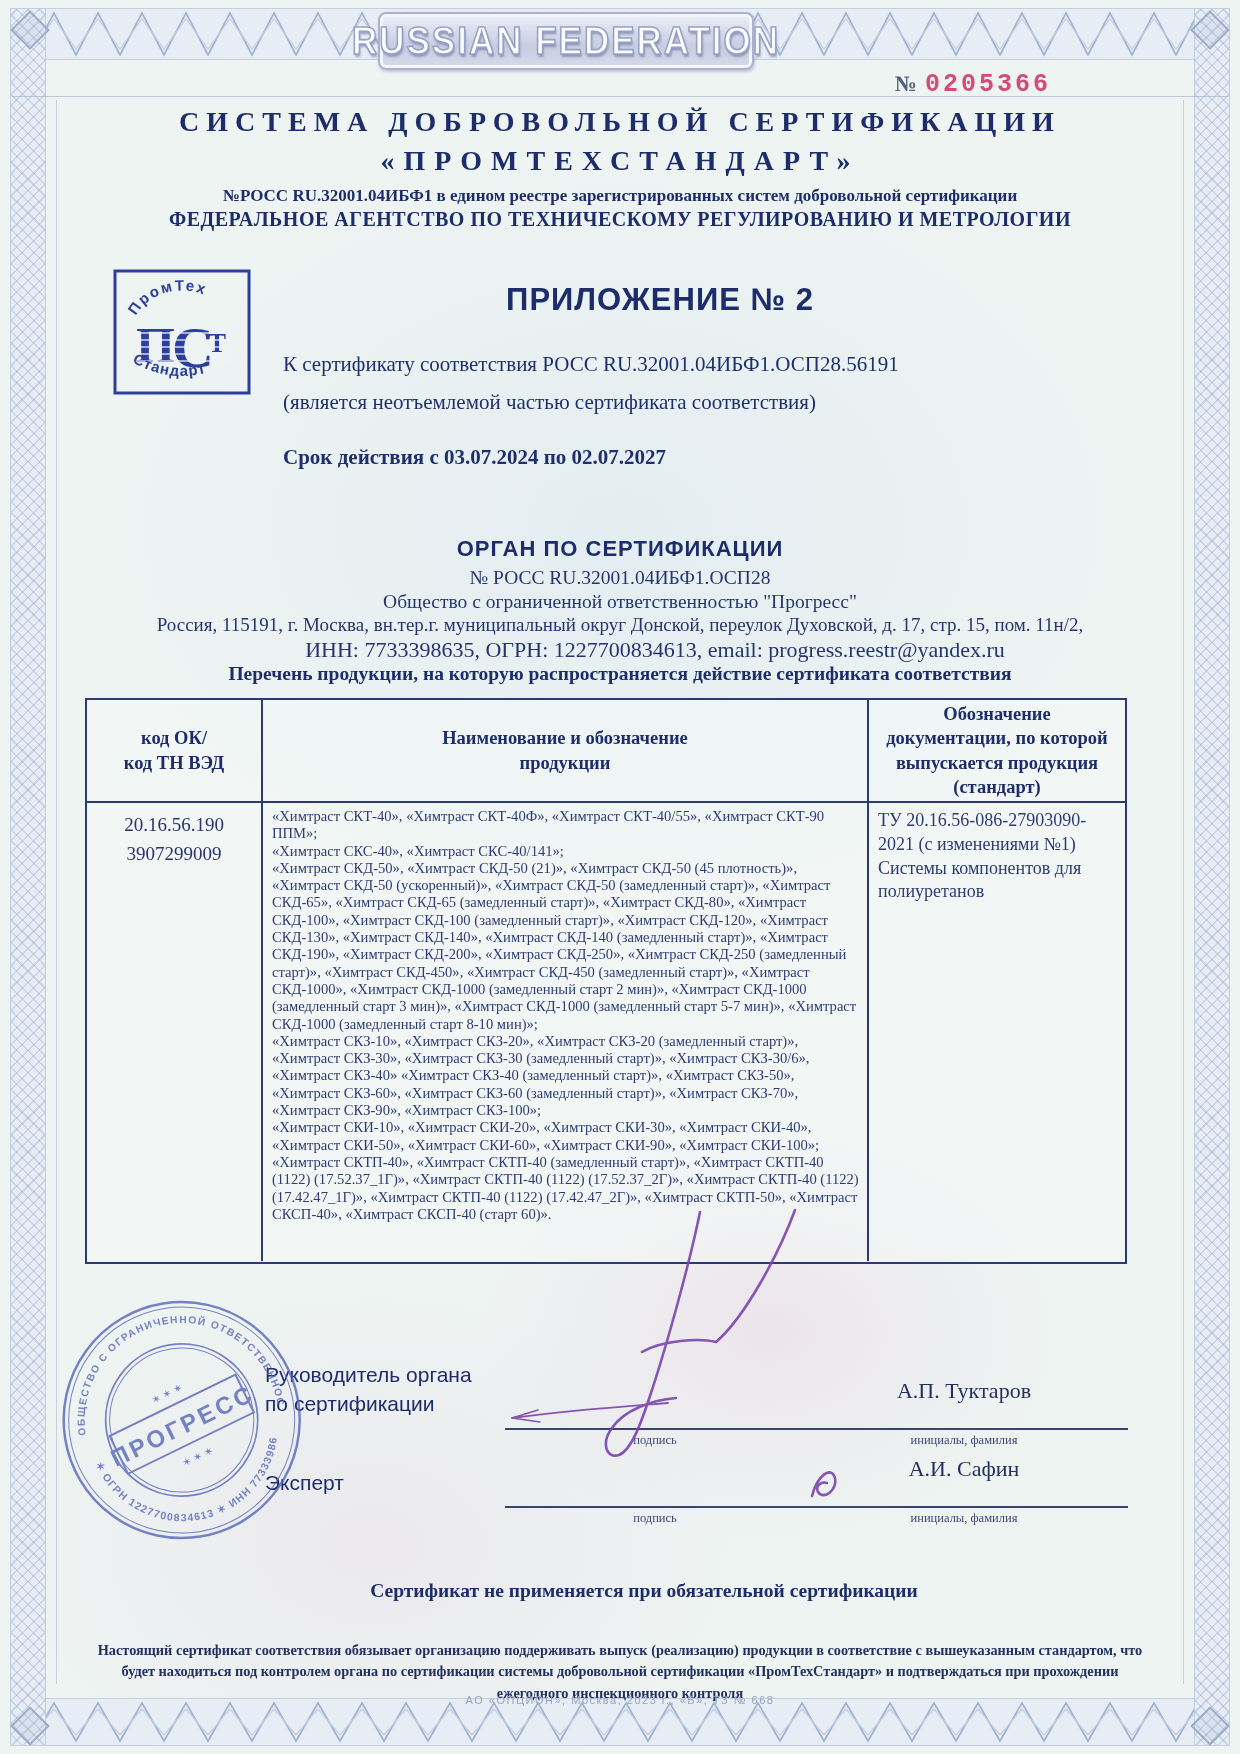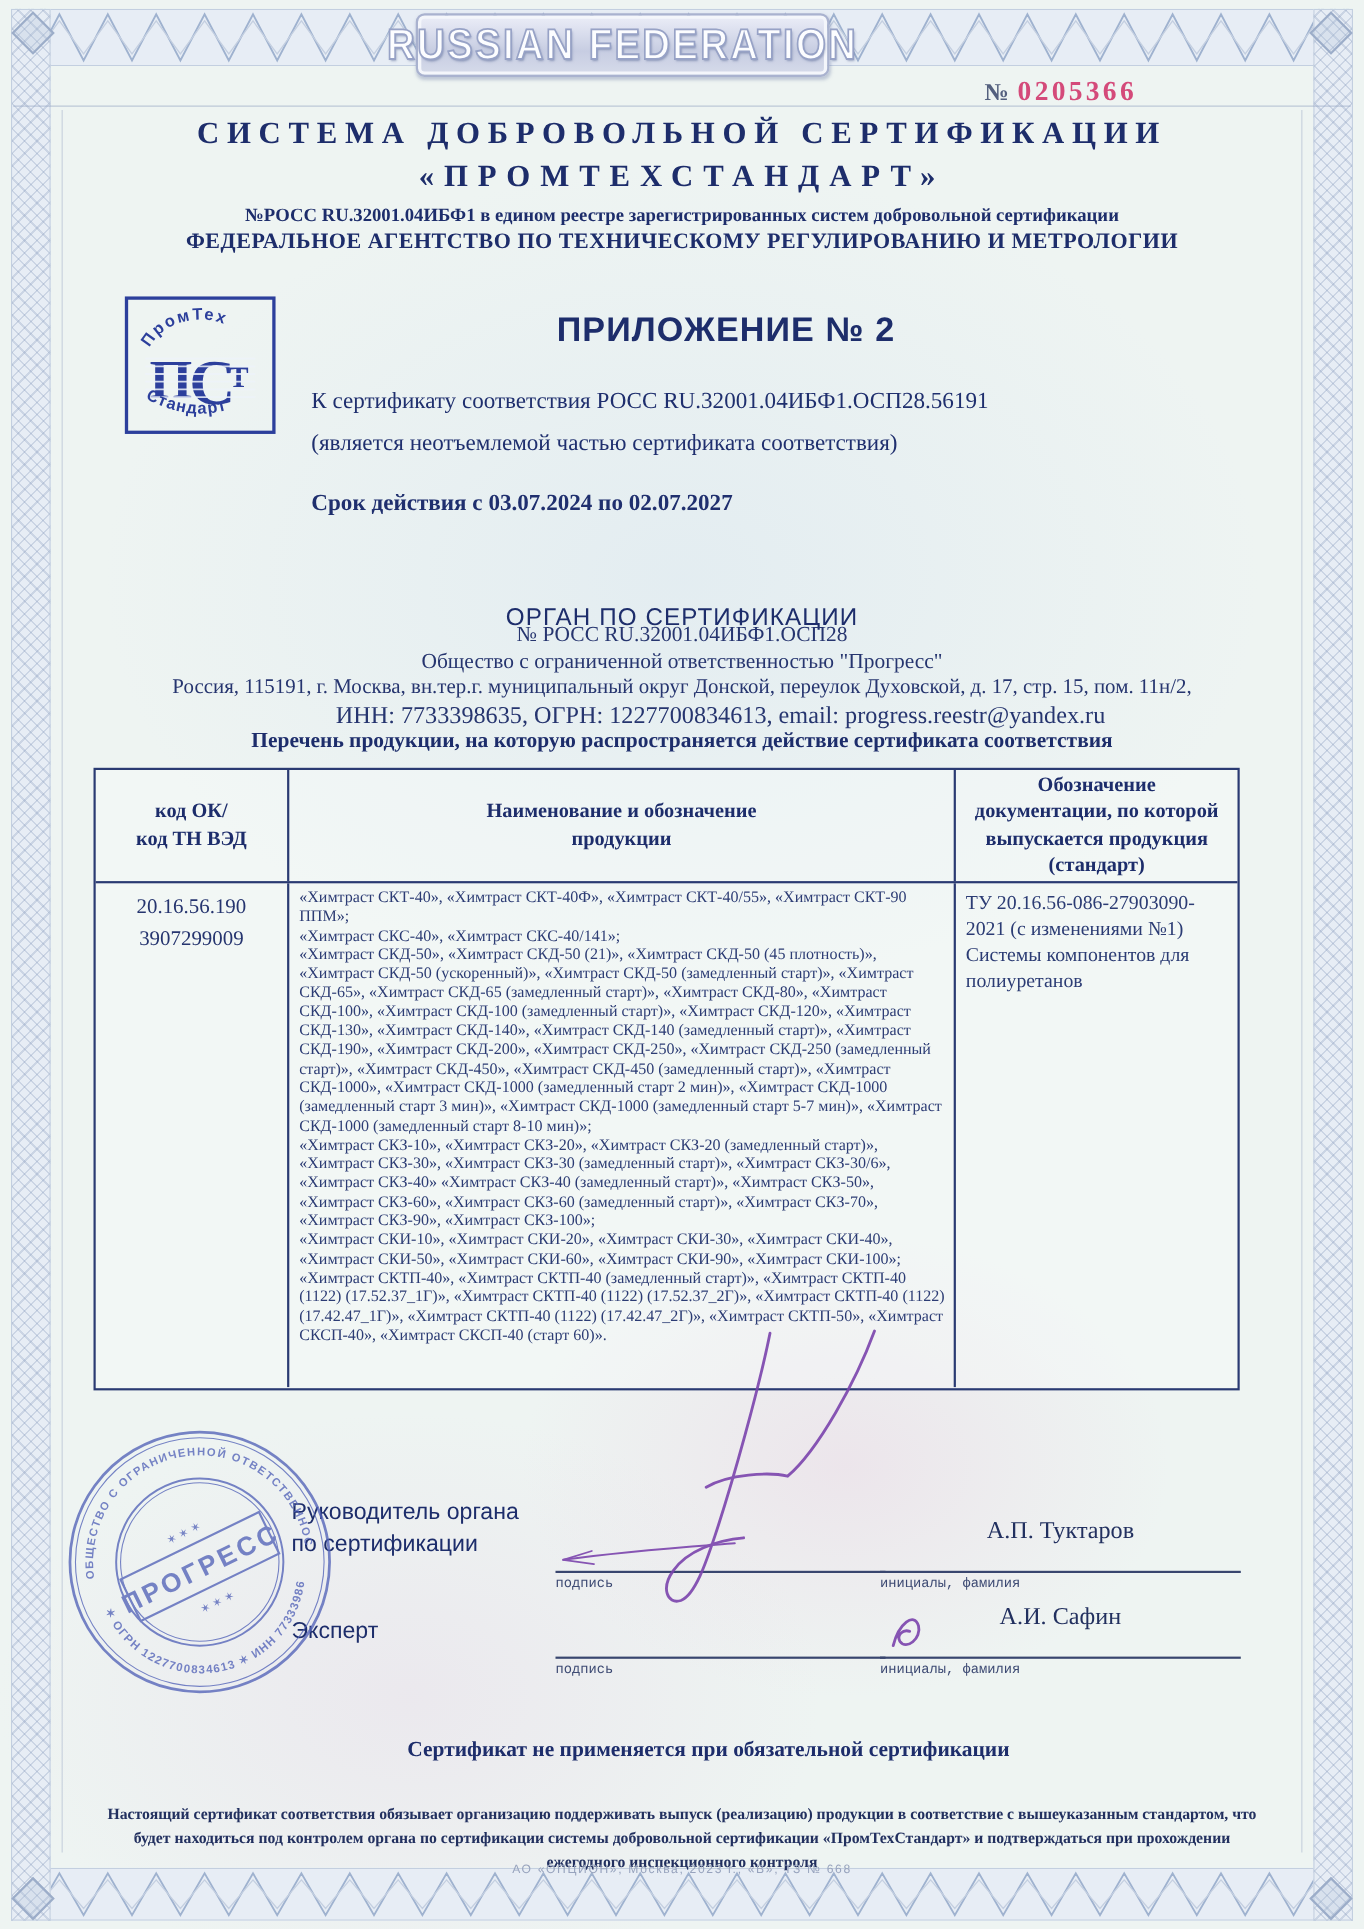--- a/index.html
+++ b/index.html
@@ -34,37 +34,37 @@
     display:flex;align-items:center;justify-content:center;
   }
   .banner span{
     font-family:"Liberation Sans", sans-serif;font-weight:bold;font-size:35px;letter-spacing:2px;
     color:#fcfdff;-webkit-text-stroke:1.5px #97a2c6;text-shadow:1px 2px 2px rgba(90,105,150,.55);
     transform:scaleY(1.12);white-space:nowrap;
   }
   
   .serial{position:absolute;top:70px;left:895px;white-space:nowrap;}
   .serial .no{font-size:22px;color:#54607f;font-weight:bold;margin-right:8px;}
-  .serial .num{font-family:Liberation Serif, serif;font-weight:bold;font-size:25px;color:#d44a7a;letter-spacing:3px;}
+  .serial .num{font-family:Liberation Mono, monospace;font-weight:bold;font-size:25px;color:#d44a7a;letter-spacing:3px;}
   
   .c{position:absolute;left:0;width:100%;text-align:center;}
   .title1{top:106px;font-size:28px;font-weight:bold;letter-spacing:7px;color:#1d2d6b;}
   .title2{top:145px;font-size:28px;font-weight:bold;letter-spacing:9px;color:#1d2d6b;}
   .registry{top:186px;font-size:17px;font-weight:bold;color:#1d2d6b;}
   .agency{top:208px;font-size:20px;font-weight:bold;letter-spacing:.5px;color:#1d2d6b;}
   .appendix{top:282px;left:80px;width:1160px;text-align:center;font-family:"Liberation Sans", sans-serif;
     font-weight:bold;font-size:31px;letter-spacing:1px;color:#1d2d6b;position:absolute;}
   
   .logo{position:absolute;left:112px;top:268px;}
   
   .certref{position:absolute;left:283px;top:352px;font-size:21px;color:#1f2f6e;}
   .certnote{position:absolute;left:283px;top:390px;font-size:21px;color:#1f2f6e;}
   .validity{position:absolute;left:283px;top:445px;font-size:21px;font-weight:bold;color:#1f2f6e;}
   
-  .orghead{top:548px;font-family:"Liberation Sans", sans-serif;font-weight:normal;font-size:22px;letter-spacing:1px;color:#1d2d6b;}
+  .orghead{top:536px;font-family:"Liberation Sans", sans-serif;font-weight:bold;font-size:22px;letter-spacing:1px;color:#1d2d6b;}
   .orgnum{top:567px;font-size:19.5px;}
   .orgname{top:591px;font-size:19.5px;}
   .orgaddr{top:614px;font-size:19px;}
   .orgreq{top:637px;font-size:22px;padding-left:35px;}
   .caption{top:663px;font-size:19.5px;font-weight:bold;color:#1d2d6b;}
   
   .ptable{position:absolute;left:85px;top:698px;width:1042px;height:566px;border:2.5px solid #2a3a72;box-sizing:border-box;background:rgba(248,251,252,.35);}
   .trow{display:flex;width:100%;box-sizing:border-box;}
   .thead{height:103px;border-bottom:2px solid #2a3a72;}
   .tbody{height:458px;}
@@ -77,21 +77,21 @@
   .products{padding:5px 8px 4px 9px;font-size:14.6px;line-height:17.3px;white-space:pre-line;color:#2c3c74;}
   .standard{padding:6px 6px 4px 9px;font-size:18px;line-height:1.32;white-space:pre-line;color:#2c3c74;}
   .siglabel{position:absolute;font-family:"Liberation Sans", sans-serif;font-weight:normal;font-size:21px;line-height:1.4;color:#1d2d6b;white-space:pre-line;}
   .lbl-head{left:265px;top:1360px;}
   .lbl-exp{left:265px;top:1468px;}
   .sigline{position:absolute;border-bottom:2px solid #39466f;}
   .line-hs{left:505px;width:300px;top:1406px;height:22px;}
   .line-hn{left:800px;width:328px;top:1406px;height:22px;}
   .line-es{left:505px;width:300px;top:1484px;height:22px;}
   .line-en{left:800px;width:328px;top:1484px;height:22px;}
-  .sigcap{position:absolute;font-size:12.5px;color:#3d4a73;text-align:left;font-family:Liberation Mono, monospace;}
+  .sigcap{position:absolute;font-size:12.5px;color:#3d4a73;text-align:center;}
   .cap-hs{left:505px;width:300px;top:1433px;}
   .cap-hn{left:800px;width:328px;top:1433px;}
   .cap-es{left:505px;width:300px;top:1511px;}
   .cap-en{left:800px;width:328px;top:1511px;}
   .signame{position:absolute;font-size:22px;color:#22305f;text-align:center;}
   .name-h{left:800px;width:328px;top:1378px;}
   .name-e{left:800px;width:328px;top:1456px;}
   .autograph{position:absolute;left:0;top:0;width:1240px;height:1754px;pointer-events:none;}
   
   .stamp{position:absolute;left:50px;top:1288px;opacity:.78;transform:rotate(-9deg);}

